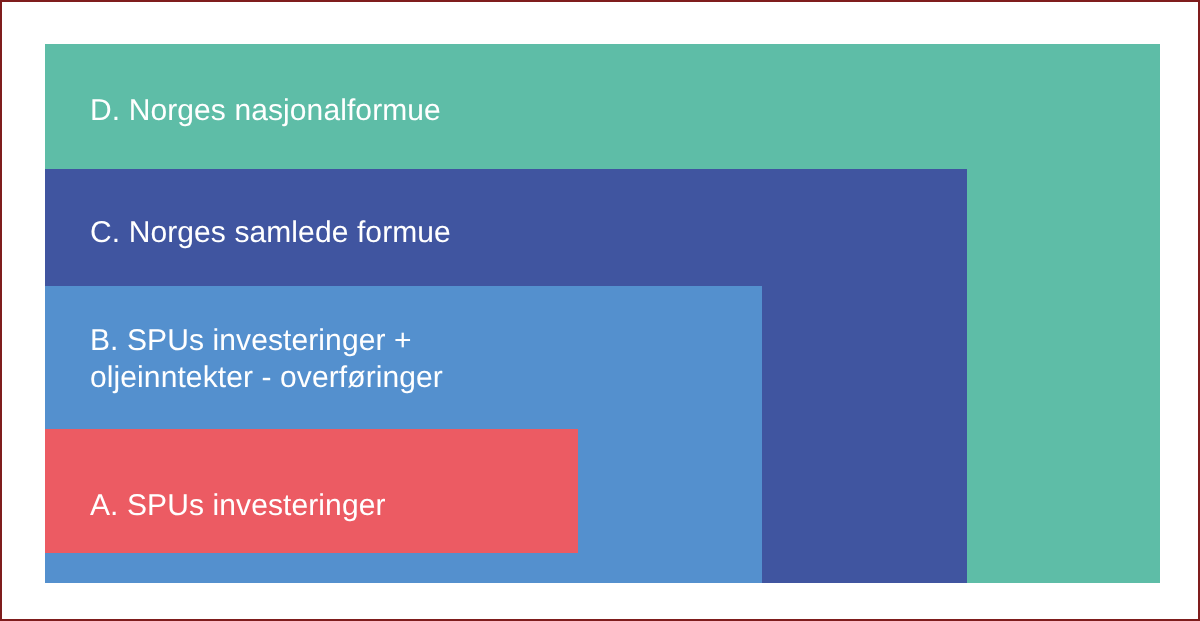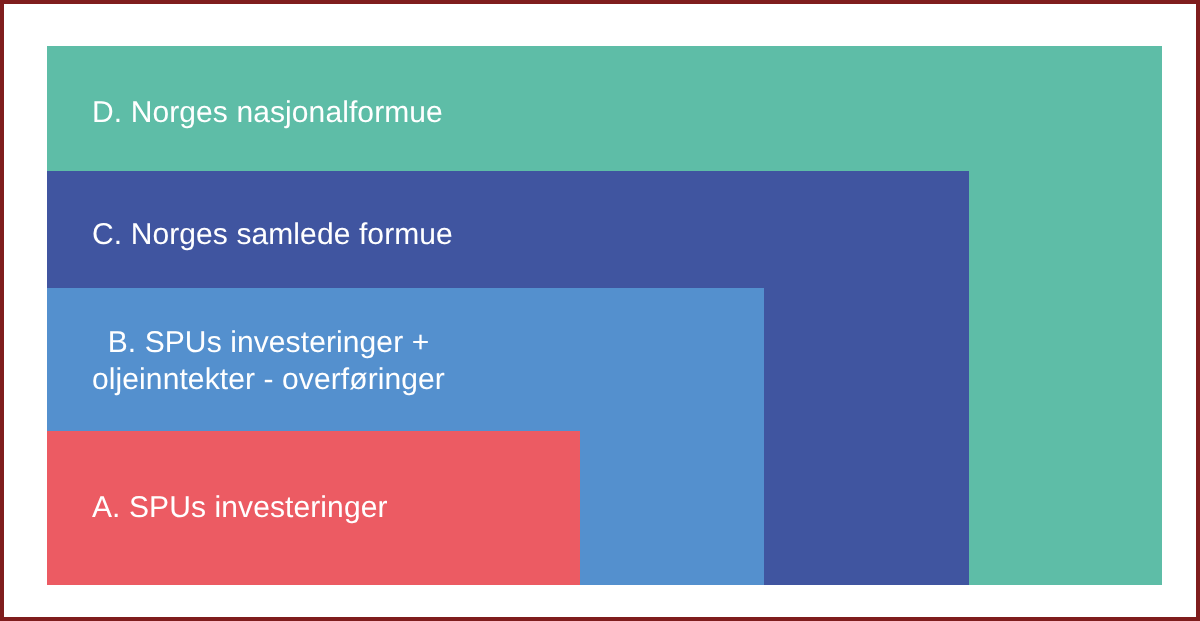--- a/index.html
+++ b/index.html
@@ -11,21 +11,21 @@
   body {
     font-family: "Liberation Sans", "DejaVu Sans", sans-serif;
   }
 
   .canvas {
     position: relative;
     width: 1200px;
     height: 621px;
     background: #ffffff;
     box-sizing: border-box;
-    border: 4px solid #7f1d1d;
+    border: 2px solid #7f1d1d;
     overflow: hidden;
   }
 
   
   .layer {
     position: absolute;
     box-sizing: border-box;
   }
 
   .layer-label {
@@ -76,42 +76,42 @@
   .layer-b .layer-label {
     left: 45px;
     top: 36px;
   }
 
   
   .layer-a {
     left: 43px;
     top: 427px;
     width: 533px;
-    height: 154px;
+    height: 124px;
     background: #EC5B63;
   }
   .layer-a .layer-label {
     left: 45px;
     top: 58px;
   }
 </style>
 </head>
 <body>
 
 <div class="canvas">
 
   <div class="layer layer-d" style="background: rgb(94, 189, 167);">
     <div class="layer-label">D. Norges nasjonalformue</div>
   </div>
 
   <div class="layer layer-c" style="background: rgb(64, 85, 160);">
     <div class="layer-label">C. Norges samlede formue</div>
   </div>
 
-  <div class="layer layer-b" style="background: rgb(84, 144, 206); text-align: center;">
+  <div class="layer layer-b" style="background: rgb(84, 144, 206);">
     <div class="layer-label">B. SPUs investeringer +
 oljeinntekter - overføringer</div>
   </div>
 
   <div class="layer layer-a" style="background: rgb(236, 91, 99);">
     <div class="layer-label">A. SPUs investeringer</div>
   </div>
 
 </div>
 

